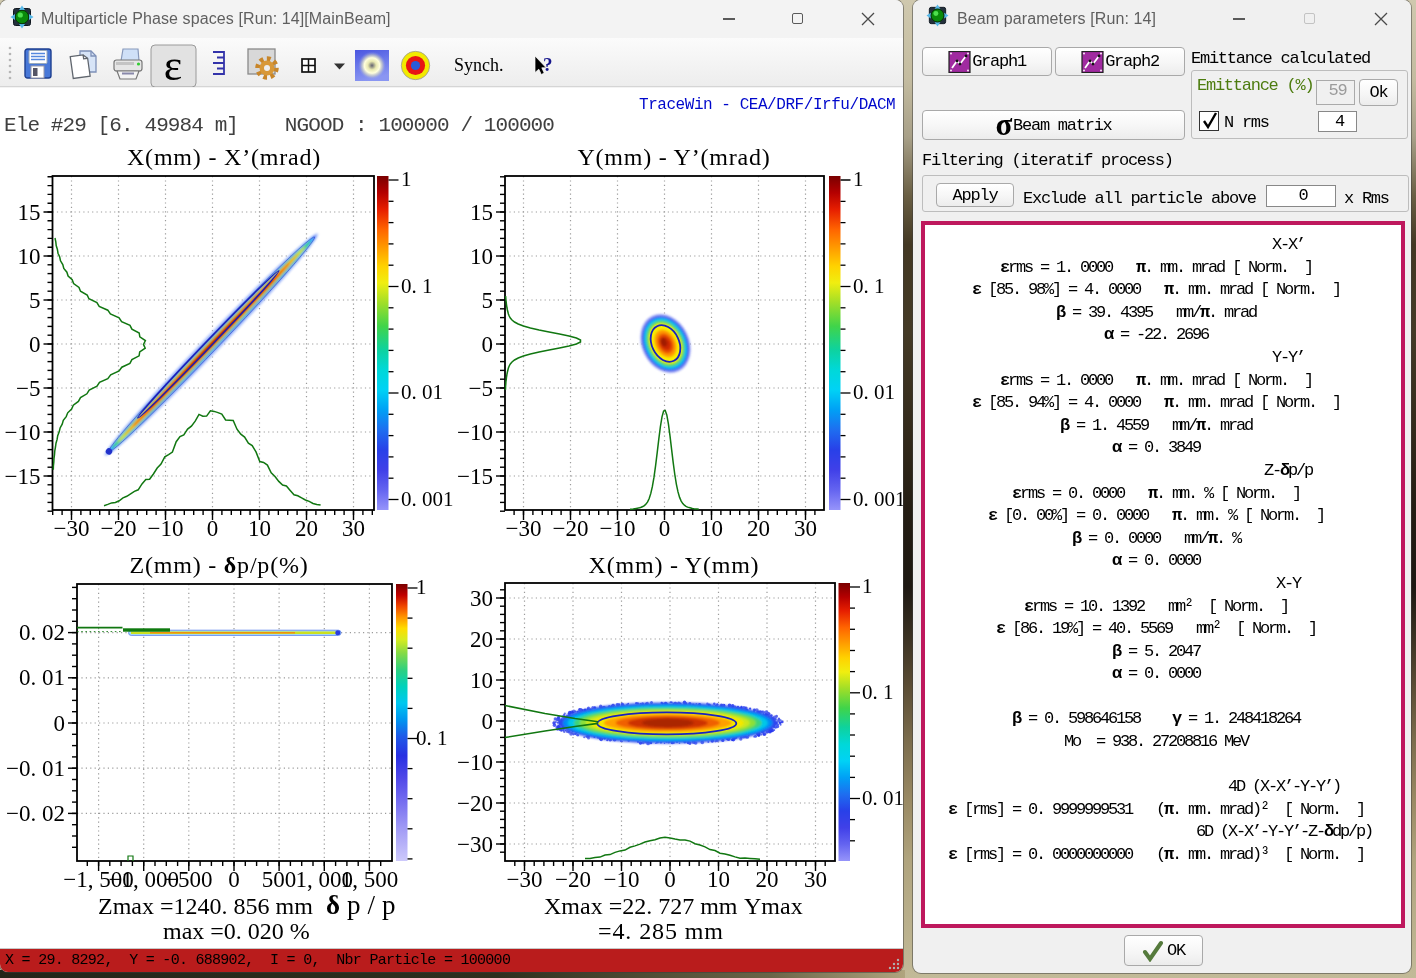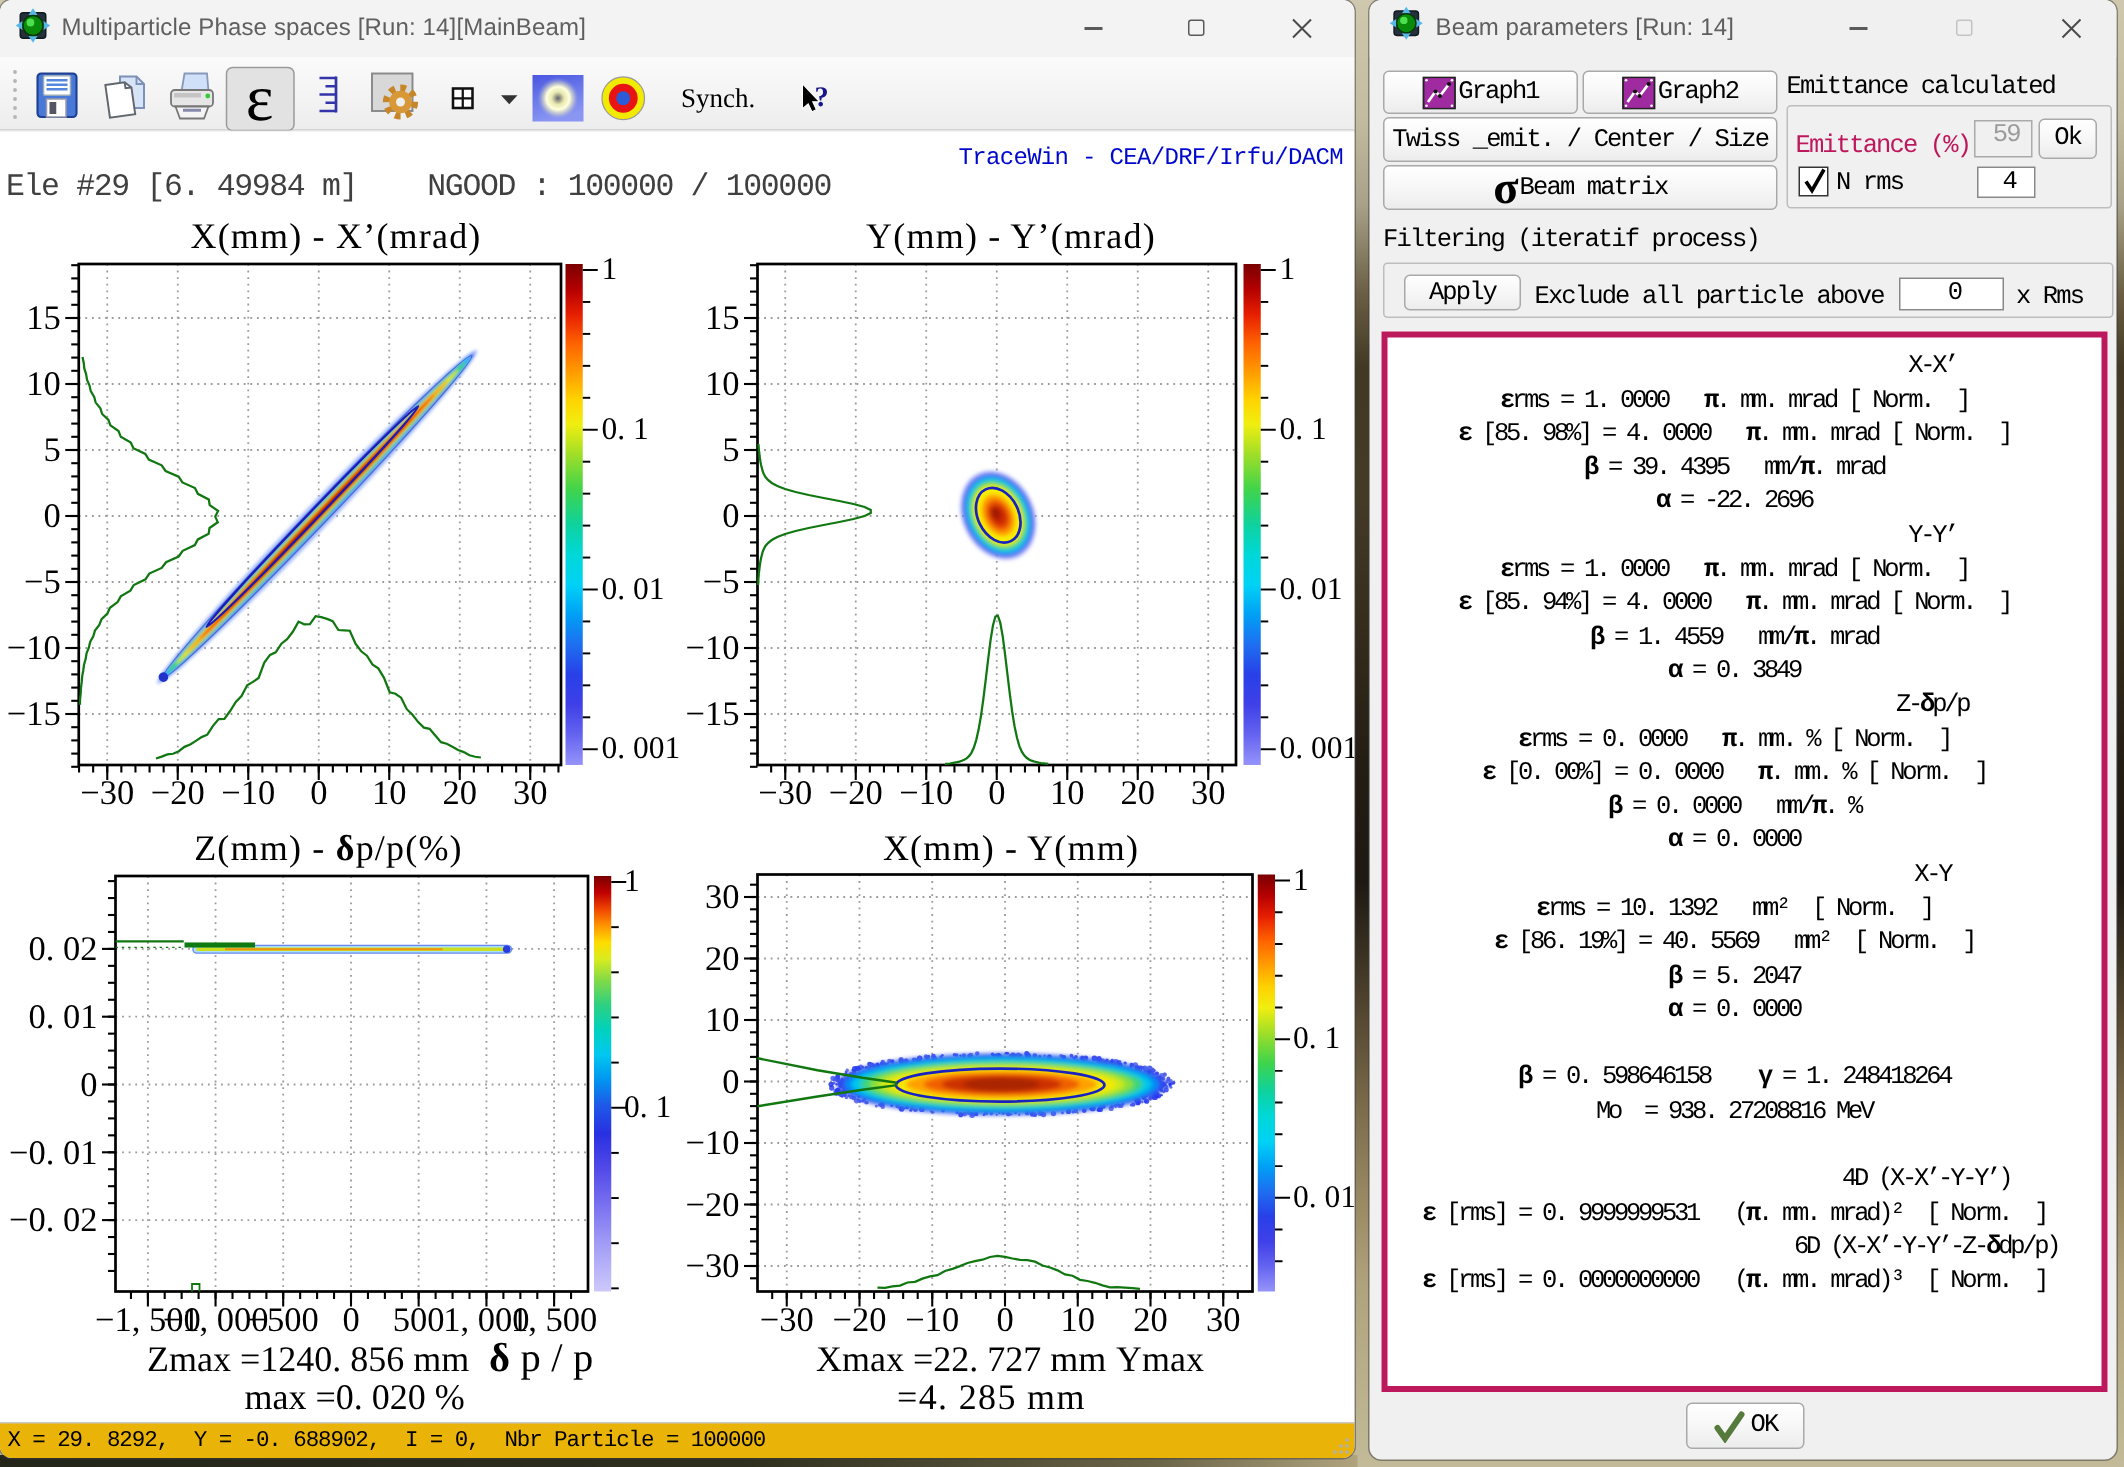--- a/index.html
+++ b/index.html
@@ -1100,21 +1100,21 @@
         <line x1="850.0" y1="756.2" x2="855.0" y2="756.2"></line>
         <line x1="850.0" y1="777.4" x2="855.0" y2="777.4"></line>
         <line x1="850.0" y1="819.6" x2="855.0" y2="819.6"></line>
         <line x1="850.0" y1="840.8" x2="855.0" y2="840.8"></line>
       </g>
       <text x="544" y="914" font-size="24" font-family="Liberation Serif">Xmax =22. 727 mm</text>
       <text x="744" y="914" font-size="24" font-family="Liberation Serif">Ymax</text>
       <text x="598" y="939" font-size="24" font-family="Liberation Serif" letter-spacing="0.9">=4. 285 mm</text>
     </svg>
 
-  <div class="abs" style="left:0;top:948px;width:903px;height:24px;background:#eab308;border-top:1px solid #c8c8c8">
+  <div class="abs" style="left:0;top:948px;width:903px;height:24px;background:#b91c1c;border-top:1px solid #c8c8c8">
     <div class="abs mono" style="left:5px;top:3px;font-size:15px;letter-spacing:-0.72px;white-space:pre;color:#000">X = 29. 8292,  Y = -0. 688902,  I = 0,  Nbr Particle = 100000</div>
     <svg class="abs" style="right:2px;top:8px" width="14" height="14">
       <g fill="#b0b0b0">
           <circle cx="11" cy="3" r="1.2"></circle>
           <circle cx="7" cy="7" r="1.2"></circle>
           <circle cx="11" cy="7" r="1.2"></circle>
           <circle cx="3" cy="11" r="1.2"></circle>
           <circle cx="7" cy="11" r="1.2"></circle>
           <circle cx="11" cy="11" r="1.2"></circle>
         </g>
@@ -1176,26 +1176,25 @@
         </g>
         <g fill="#fff">
           <circle cx="3" cy="2.5" r="0.9"></circle>
           <circle cx="20" cy="2.5" r="0.9"></circle>
           <circle cx="3" cy="19.5" r="0.9"></circle>
           <circle cx="20" cy="19.5" r="0.9"></circle>
         </g>
       </svg>
       <span>Graph2</span>
   </div>
-  <div class="btn" style="left:9px;top:78px;width:263px;height:30px;font-size:17px">Twiss _emit. / Center / Size</div>
   <div class="btn" style="left:9px;top:110px;width:263px;height:30px;font-size:17px"><span style="font-family:'Liberation Serif';font-size:31px;font-weight:bold;margin-right:2px;line-height:20px">σ</span>Beam matrix</div>
 
   <div class="lbl" style="left:278px;top:49px">Emittance calculated</div>
   <div class="gbox" style="left:278px;top:70px;width:217px;height:69px"></div>
-  <div class="lbl" style="left:284px;top:88px;color:#be185d">Emittance (%)</div>
+  <div class="lbl" style="left:284px;top:76px;color:#4d7c0f">Emittance (%)</div>
   <div class="inp" style="left:403px;top:80px;width:39px;height:25px;background:#f0f0f0;border-color:#aaa;color:#9b9b9b;font-size:17px">59</div>
   <div class="btn" style="left:446px;top:79px;width:39px;height:27px;font-size:17px">Ok</div>
   <div class="abs" style="left:286px;top:111px;width:20px;height:20px;background:#fff;border:1.4px solid #333"></div>
   <svg class="abs" style="left:288px;top:111px" width="18" height="19">
       <path d="M3,10 L7,16 L15,2" stroke="#000" stroke-width="2.4" fill="none"></path>
     </svg>
   <div class="lbl" style="left:311px;top:113px">N rms</div>
   <div class="inp" style="left:405px;top:111px;width:39px;height:21px;font-size:17px">4</div>
 
   <div class="lbl" style="left:9px;top:151px">Filtering (iteratif process)</div>

